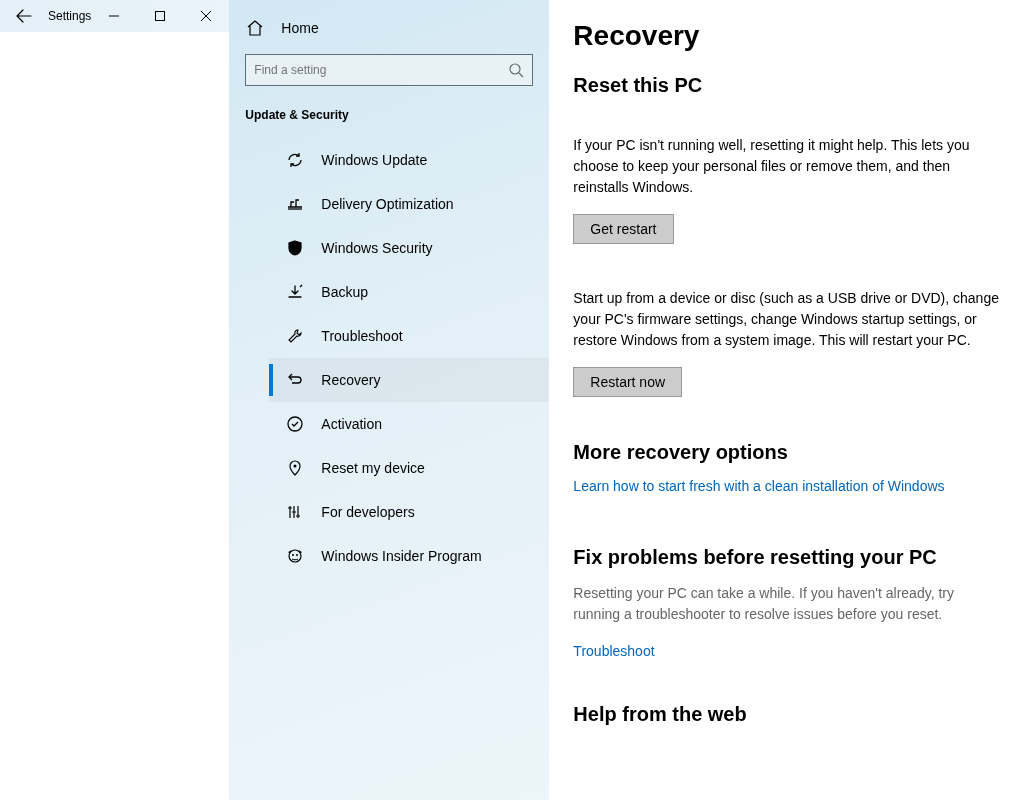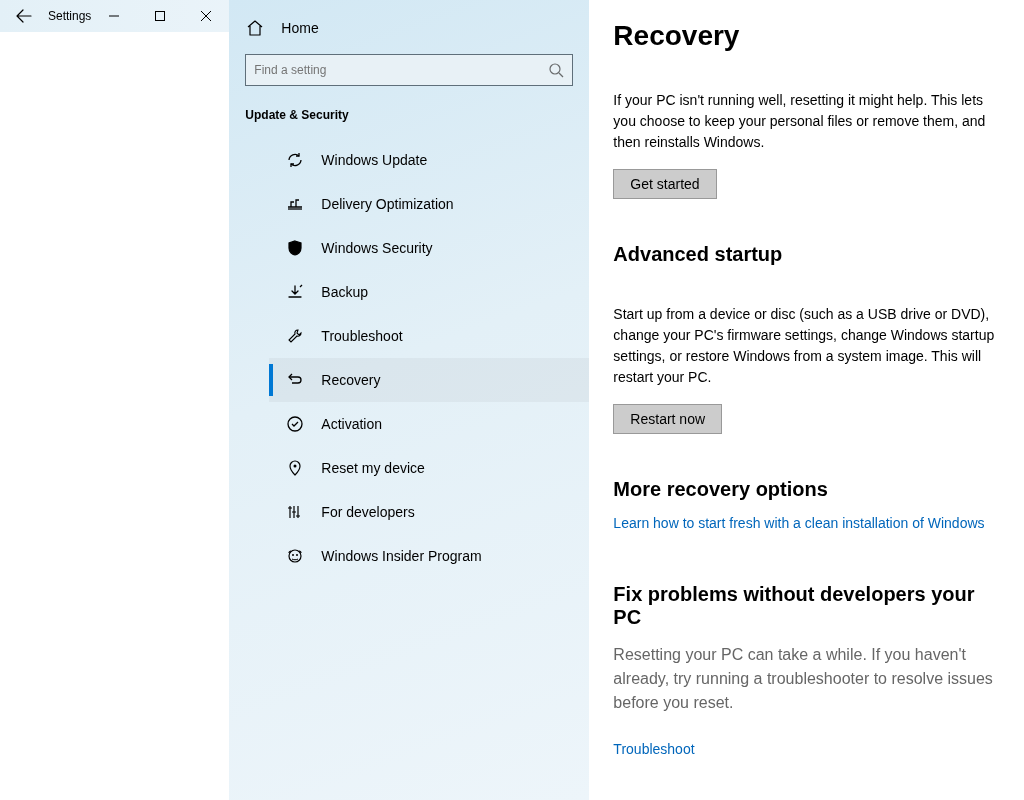--- a/index.html
+++ b/index.html
@@ -19,21 +19,21 @@
   }
   .titlebar .title { font-size: 12px; color:#000; }
   .titlebar .spacer { flex:1; }
   .win-btn {
     width:46px; height:32px; display:flex; align-items:center; justify-content:center;
     cursor:pointer; color:#000;
   }
 
   .body { flex:1; display:flex; min-height:0; }
   .sidebar {
-    width: 360px; height: 100%;
+    width: 320px; height: 100%;
     background: linear-gradient(160deg, #d2e8f4 0%, #e3f0f7 45%, #edf5fa 100%);
     display:flex; flex-direction:column;
     padding-top: 6px;
   }
   .home-row, .nav-item {
     display:flex; align-items:center; height:44px;
     padding-left:16px; cursor:pointer; color:#000;
     font-size:14px;
   }
   .home-row .icon, .nav-item .icon {
@@ -71,21 +71,21 @@
   .page-title { font-size:28px; font-weight:600; margin-bottom:22px; }
   .section-h { font-size:20px; font-weight:600; margin-bottom:14px; }
   .section-p { font-size:14px; line-height:1.5; max-width:460px; margin-bottom:16px;margin-top:38px; }
   .section { margin-bottom:44px; }
   .btn {
     display:inline-block; border:1px solid #999; background:#ccc;
     padding:6px 16px; font-size:14px; cursor:pointer;
     color:#000;
   }
   .link { color:#0066bb; cursor:pointer; font-size:14px; }
-  .muted { color:#666; font-size:16px; line-height:1.5; max-width:660px; margin-bottom:26px; }
+  .muted { color:#666; font-size:14px; line-height:1.5; max-width:660px; margin-bottom:18px; }
   .extra { margin-top:52px; }
   svg { display:block; }
 </style>
 </head>
 <body>
 
 <div class="window">
 
   <div class="titlebar">
     <div class="back">
@@ -240,37 +240,37 @@
           <span>Windows Insider Program</span>
         </div>
 
       </div>
     </div>
 
     <div class="content">
       <div class="page-title">Recovery</div>
 
       <div class="section">
+        <div class="section-h">Reset this PC</div>
         <div class="section-p">If your PC isn't running well, resetting it might help. This lets you choose to keep your personal files or remove them, and then reinstalls Windows.</div>
-        <button class="btn">Get started</button>
-      </div>
-
-      <div class="section">
-        <div class="section-h">Advanced startup</div>
+        <button class="btn">Get restart</button>
+      </div>
+
+      <div class="section">
         <div class="section-p">Start up from a device or disc (such as a USB drive or DVD), change your PC's firmware settings, change Windows startup settings, or restore Windows from a system image. This will restart your PC.</div>
         <button class="btn">Restart now</button>
       </div>
 
       <div class="section">
         <div class="section-h">More recovery options</div>
         <div class="link">Learn how to start fresh with a clean installation of Windows</div>
       </div>
 
       <div class="section extra">
-        <div class="section-h">Fix problems without developers your PC</div>
+        <div class="section-h">Fix problems before resetting your PC</div>
         <div class="muted">Resetting your PC can take a while. If you haven't already, try running a troubleshooter to resolve issues before you reset.</div>
         <div class="link">Troubleshoot</div>
       </div>
 
       <div class="section">
         <div class="section-h">Help from the web</div>
       </div>
     </div>
 
   </div>

